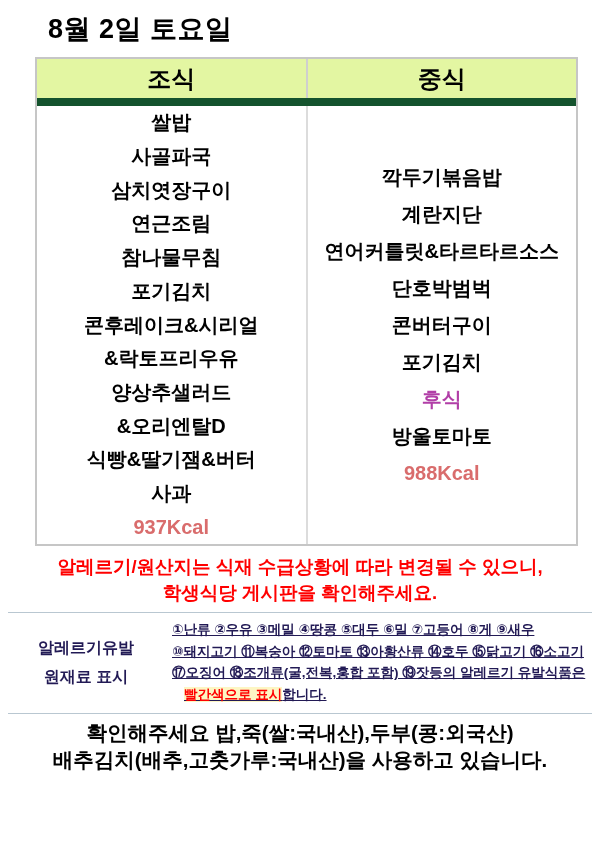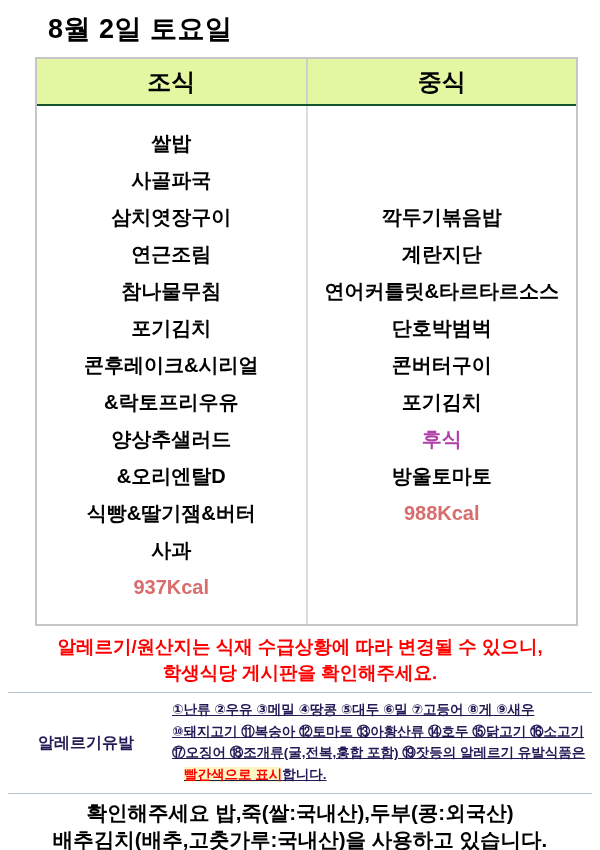--- a/index.html
+++ b/index.html
@@ -15,25 +15,25 @@
   }
   .page-title{
     margin:13px 0 11px 48px;font-size:27px;font-weight:bold;
     letter-spacing:0.5px;line-height:33px;color:#000;
   }
   .menu-table{
     margin-left:35px;width:543px;border:2px solid var(--table-border);
     display:flex;flex-direction:column;background:#fff;
   }
   .header-row{display:flex;height:47px;background:var(--header-bg);
-    border-bottom:2px solid #14532d;}
+    border-bottom:8px solid #14532d;}
   .header-cell{flex:1;display:flex;align-items:center;justify-content:center;
     font-size:24px;font-weight:bold;color:#000;}
   .header-cell.first{border-right:2px solid #cfcfcf;}
-  .body-row{display:flex;height:518px;}
+  .body-row{display:flex;height:438px;}
   .body-cell{flex:1;display:flex;flex-direction:column;align-items:center;
     justify-content:center;}
   .body-cell.first{border-right:2px solid #dcdcdc;}
   .menu-line{height:37px;display:flex;align-items:center;justify-content:center;
     font-size:20px;font-weight:bold;white-space:nowrap;color:#000;}
   .menu-line.kcal{color:var(--kcal-text);}
   .menu-line.dessert{color:var(--dessert-text);}
   .notice{margin-top:8px;text-align:center;color:var(--notice-text);
     font-weight:bold;font-size:18.5px;line-height:26px;}
   .divider{border:none;border-top:1.5px solid #b9c7d1;margin:6px 8px 4px 8px;}
@@ -91,20 +91,21 @@
 <div class="notice">
   <div>알레르기/원산지는 식재 수급상황에 따라 변경될 수 있으니,</div>
   <div>학생식당 게시판을 확인해주세요.</div>
 </div>
 
 <hr class="divider">
 
 <div class="allergy-section">
   <div class="allergy-label">
     <div>알레르기유발</div>
+    <div>원재료 표시</div>
   </div>
   <div class="allergy-info">
     <div class="line">①난류 ②우유 ③메밀 ④땅콩 ⑤대두 ⑥밀 ⑦고등어 ⑧게 ⑨새우</div>
     <div class="line">⑩돼지고기 ⑪복숭아 ⑫토마토 ⑬아황산류 ⑭호두 ⑮닭고기 ⑯소고기</div>
     <div class="line">⑰오징어 ⑱조개류(굴,전복,홍합 포함) ⑲잣등의 알레르기 유발식품은</div>
     <div class="line"><span class="hl">빨간색으로 표시</span><span>합니다.</span></div>
   </div>
 </div>
 
 <hr class="divider">

